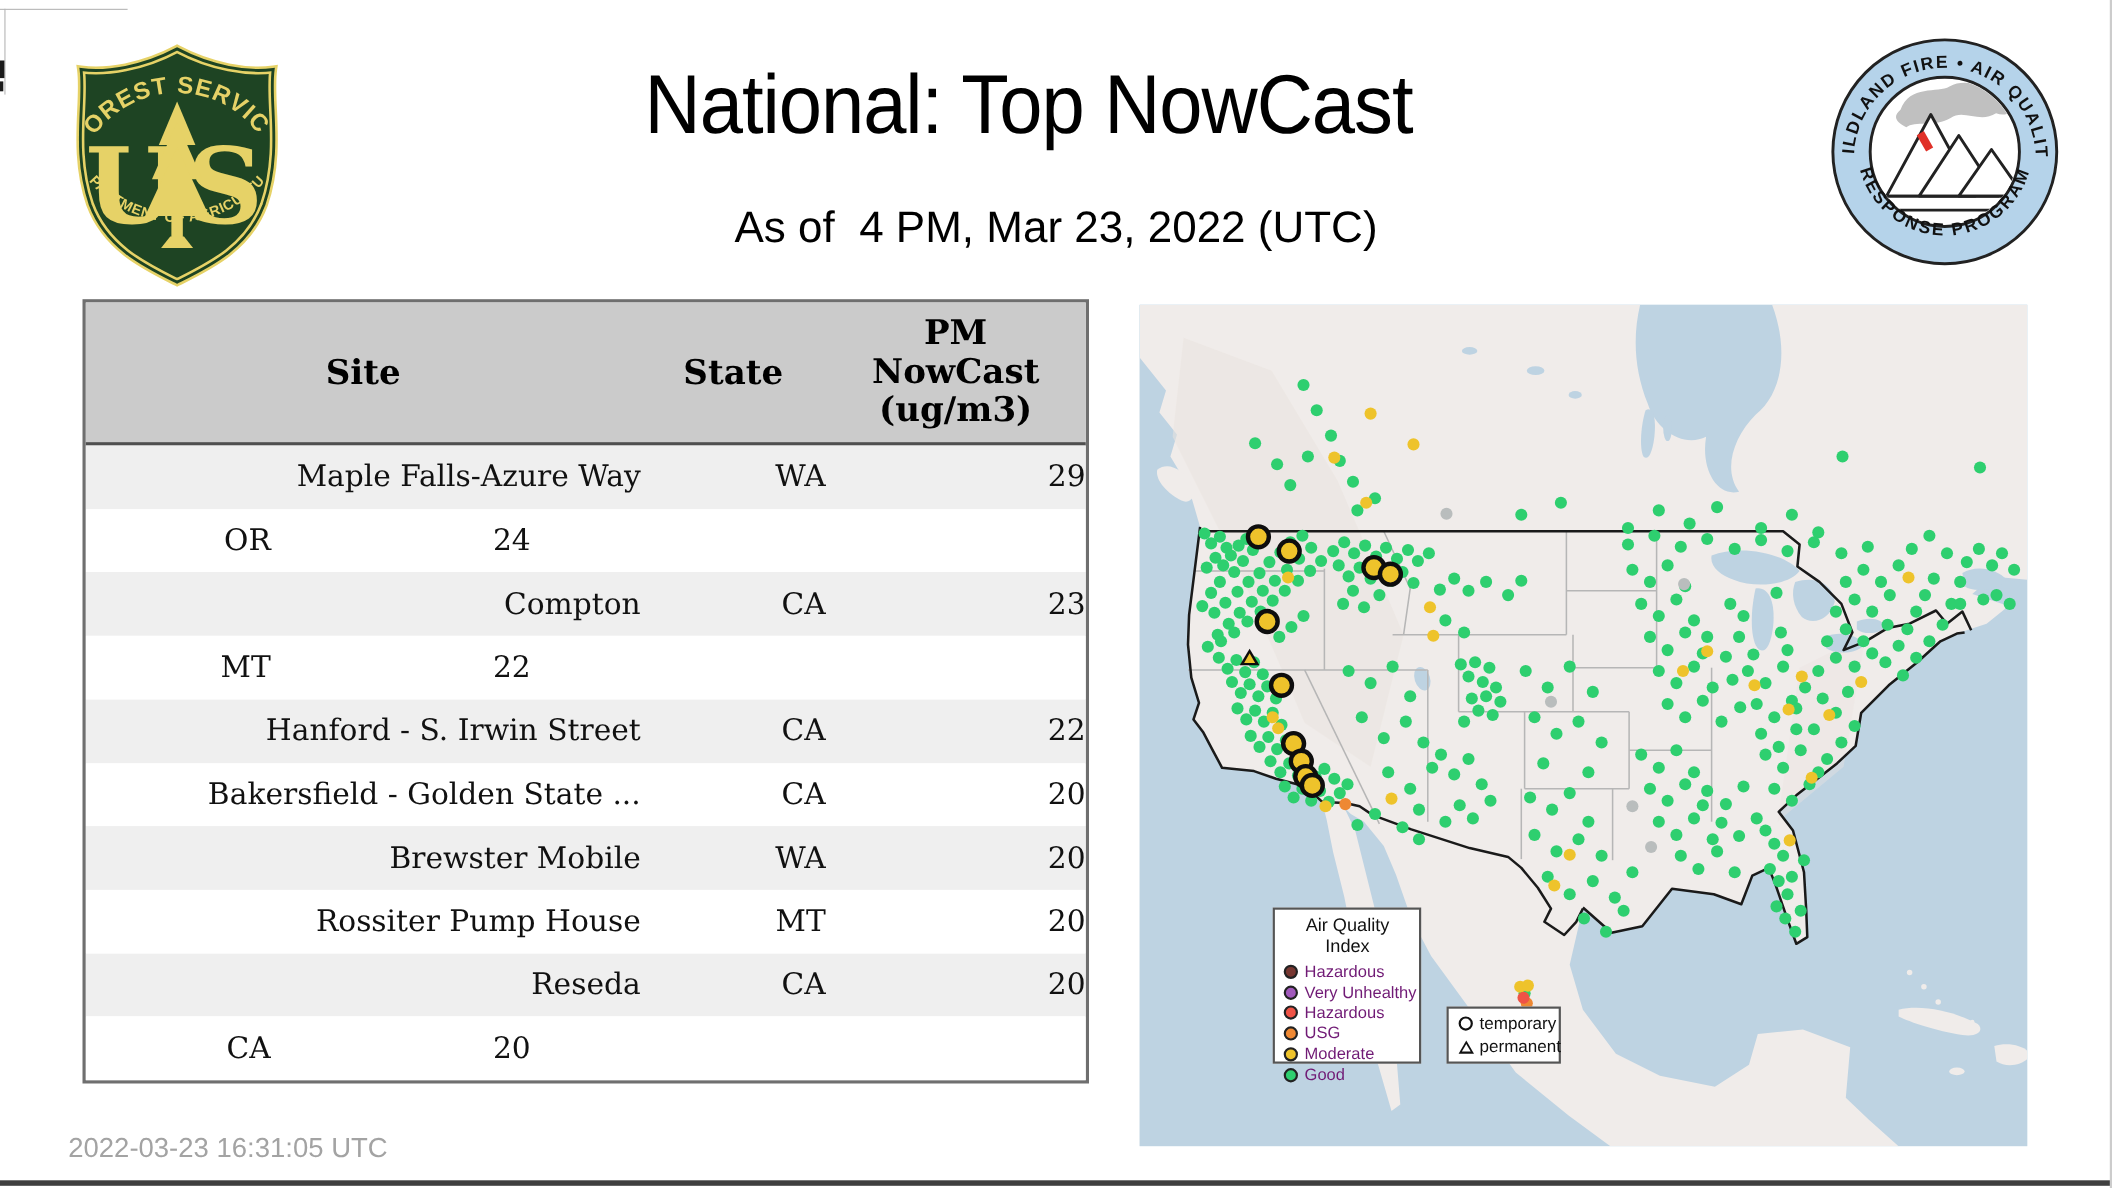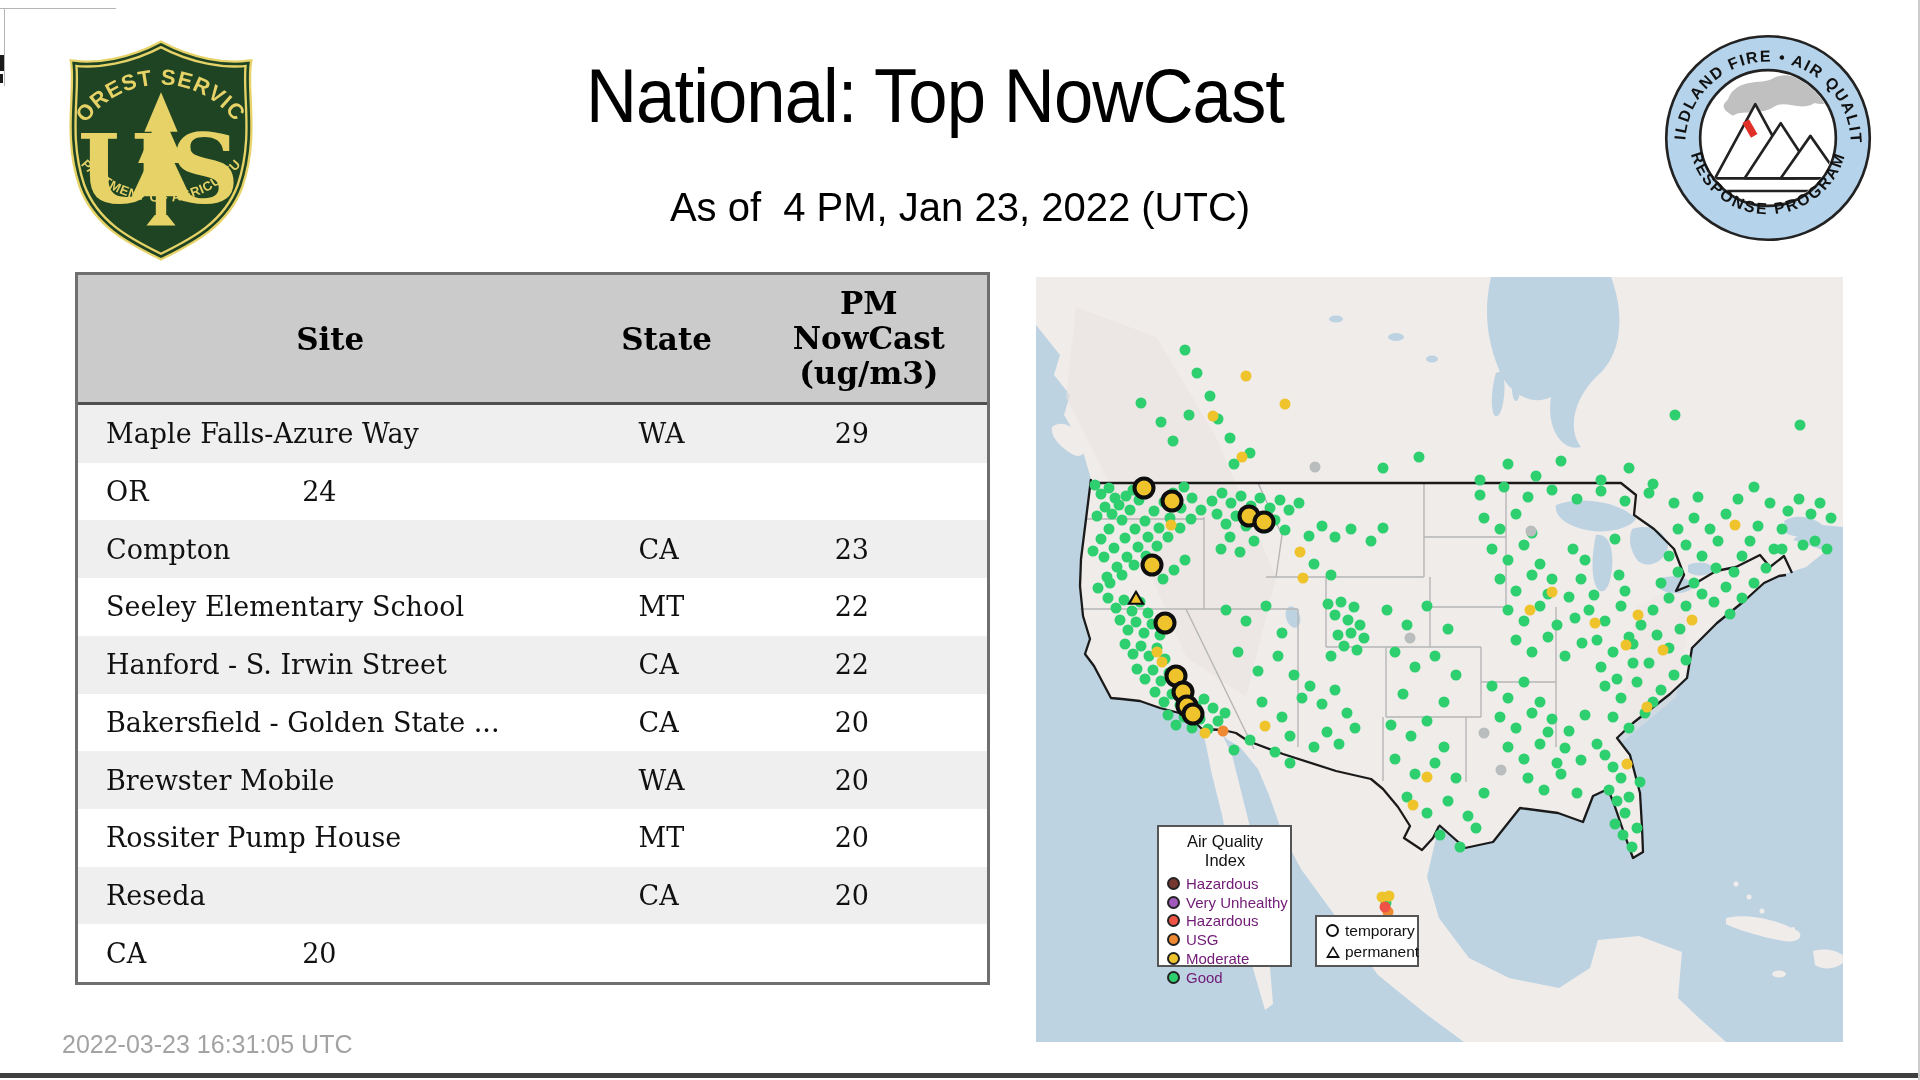--- a/index.html
+++ b/index.html
@@ -21,21 +21,21 @@
   .tbl-head{height:127px;flex:0 0 127px;background:#cbcbcb;border-bottom:3px solid #4f4f4f;display:flex;align-items:center;}
   .tbl-body{flex:1;display:flex;flex-direction:column;}
   .hcell{font-weight:bold;font-size:31px;text-align:center;color:#000;}
   .c-site{flex:0 0 55.5%;}
   .c-state{flex:0 0 18.5%;}
   .c-pm{flex:0 0 26%;}
   .pm-lines{line-height:1.12;}
   .trow{flex:1;display:flex;align-items:center;font-size:27px;color:#111;}
   .trow.odd{background:#efefef;}
   .trow.even{background:#ffffff;}
-  .tcell{text-align:left;padding-left:28px;}
+  .tcell{text-align:right;}
 
   
   .map{position:absolute;left:1036px;top:277px;width:807px;height:765px;background:#bed3e2;overflow:hidden;}
   .map svg.geo{position:absolute;left:0;top:0;width:100%;height:100%;}
   .dot-layer{position:absolute;left:0;top:0;width:100%;height:100%;}
   .dot{position:absolute;border-radius:50%;transform:translate(-50%,-50%);}
   .dot.small{width:11px;height:11px;}
   .dot.big{width:15px;height:15px;border:4px solid #0e0e0e;}
   .tri-marker{position:absolute;transform:translate(-50%,-55%);width:0;height:0;
     border-left:9px solid transparent;border-right:9px solid transparent;border-bottom:15px solid #0e0e0e;}
@@ -98,21 +98,21 @@
     <g fill="#e6d267">
       <polygon points="100,52 84,90 116,90"></polygon>
       <polygon points="100,70 78,120 122,120"></polygon>
       <polygon points="100,92 72,152 128,152"></polygon>
       <rect x="95" y="150" width="10" height="24"></rect>
       <polygon points="86,180 114,180 106,170 94,170"></polygon>
     </g>
   </svg>
 
   <div class="title">National: Top NowCast</div>
-  <div class="subtitle">As of  4 PM, Jan 23, 2022 (UTC)</div>
+  <div class="subtitle">As of  4 PM, Mar 23, 2022 (UTC)</div>
 
   <svg class="wfaqrp-logo" viewBox="0 0 200 200">
     <circle cx="100" cy="100" r="96" fill="#b5d3ea" stroke="#222" stroke-width="2.5"></circle>
     <circle cx="100" cy="100" r="64" fill="#fff" stroke="#222" stroke-width="2.5"></circle>
     <defs>
       <clipPath id="wf-clip">
           <circle cx="100" cy="100" r="62.5"></circle>
         </clipPath>
       <path id="wf-top-arc" d="M22,106 A78,78 0 1 1 178,106" fill="none"></path>
       <path id="wf-bot-arc" d="M27,114 A75,75 0 0 0 173,114" fill="none"></path>
@@ -155,21 +155,20 @@
         <div class="trow even">
           <div class="tcell c-state">OR</div>
           <div class="tcell c-pm">24</div>
         </div>
         <div class="trow odd">
           <div class="tcell c-site">Compton</div>
           <div class="tcell c-state">CA</div>
           <div class="tcell c-pm">23</div>
         </div>
         <div class="trow even">
-          <div class="tcell c-site">Seeley Elementary School</div>
           <div class="tcell c-state">MT</div>
           <div class="tcell c-pm">22</div>
         </div>
         <div class="trow odd">
           <div class="tcell c-site">Hanford - S. Irwin Street</div>
           <div class="tcell c-state">CA</div>
           <div class="tcell c-pm">22</div>
         </div>
         <div class="trow even">
           <div class="tcell c-site">Bakersfield - Golden State ...</div>

